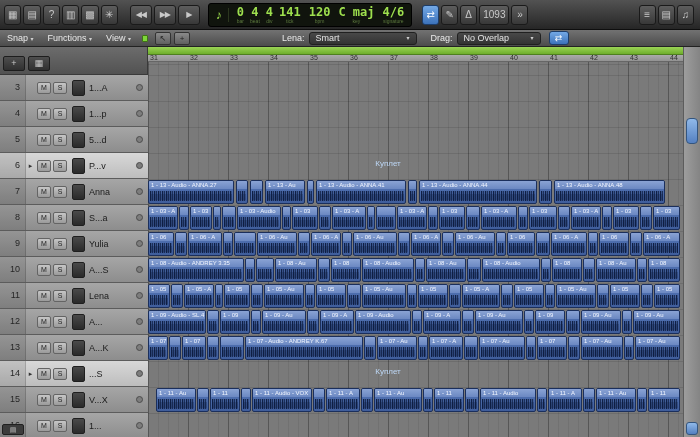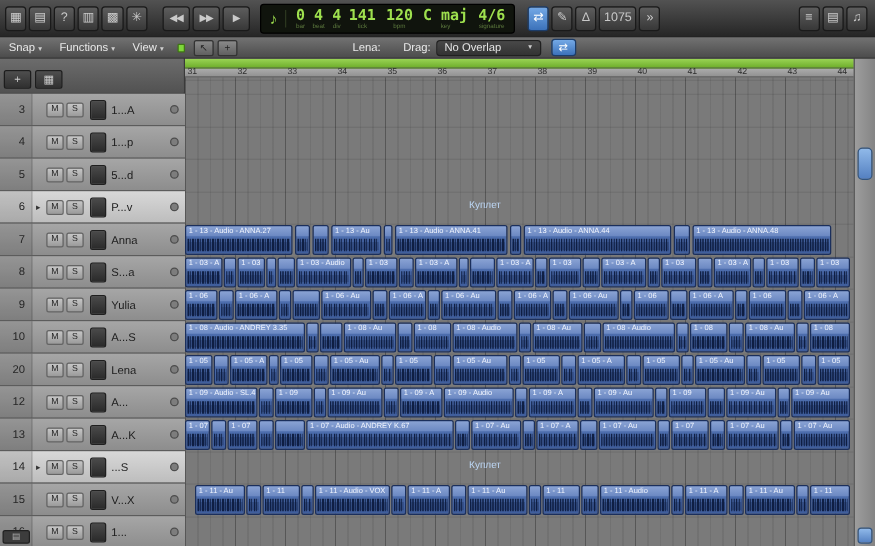--- a/index.html
+++ b/index.html
@@ -144,21 +144,21 @@
       <div class="lcd-field">
           <div class="lcd-val">4/6</div>
           <div class="lcd-lab">signature</div>
         </div>
     </div>
 
     <div class="tgroup" style="margin-left:10px" id="g-mid">
         <div class="tbtn active">⇄</div>
         <div class="tbtn">✎</div>
         <div class="tbtn">Δ</div>
-        <div class="tbtn">1075</div>
+        <div class="tbtn">1093</div>
         <div class="tbtn">»</div>
       </div>
     <div class="tgroup" style="margin-left:auto;margin-right:6px" id="g-right">
         <div class="tbtn">≡</div>
         <div class="tbtn">▤</div>
         <div class="tbtn">♫</div>
       </div>
   </div>
 
   <div class="menubar">
@@ -166,20 +166,24 @@
         <div class="menu"><span>Snap </span><span class="caret">▾</span></div>
         <div class="menu"><span>Functions </span><span class="caret">▾</span></div>
         <div class="menu"><span>View </span><span class="caret">▾</span></div>
       </div>
     <div class="led"></div>
     <div id="g-tools" style="display:flex">
         <div class="mtool">↖</div>
         <div class="mtool">+</div>
       </div>
     <div class="mlabel" style="margin-left:92px">Lena:</div>
+    <div class="dropdown" style="width:108px">
+      <span>Smart</span>
+      <span class="caret">▾</span>
+    </div>
     <div class="mlabel">Drag:</div>
     <div class="dropdown" style="width:84px">
       <span>No Overlap</span>
       <span class="caret">▾</span>
     </div>
     <div class="mblue">⇄</div>
   </div>
 
   <div class="thead">
     <div class="hbtn">+</div>
@@ -252,21 +256,21 @@
       <div class="trow" style="top: 257px;">
         <div class="tnum">10</div>
         <div class="disc"></div>
         <div class="msbtn">M</div>
         <div class="msbtn">S</div>
         <div class="ticon"></div>
         <div class="tname">A...S</div>
         <div class="recdot"></div>
       </div>
       <div class="trow" style="top: 283px;">
-        <div class="tnum">20</div>
+        <div class="tnum">11</div>
         <div class="disc"></div>
         <div class="msbtn">M</div>
         <div class="msbtn">S</div>
         <div class="ticon"></div>
         <div class="tname">Lena</div>
         <div class="recdot"></div>
       </div>
       <div class="trow" style="top: 309px;">
         <div class="tnum">12</div>
         <div class="disc"></div>

